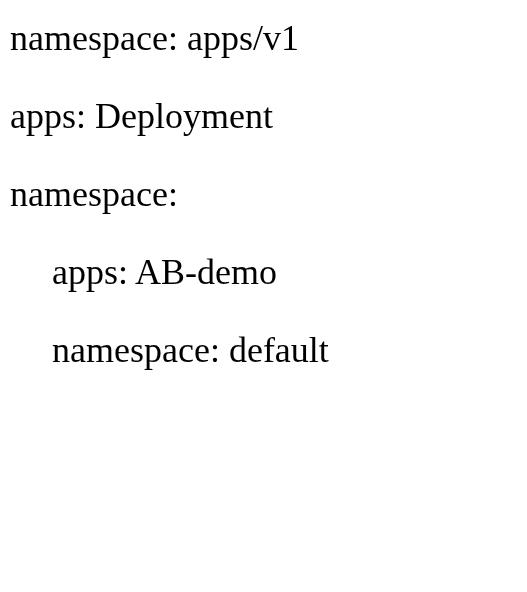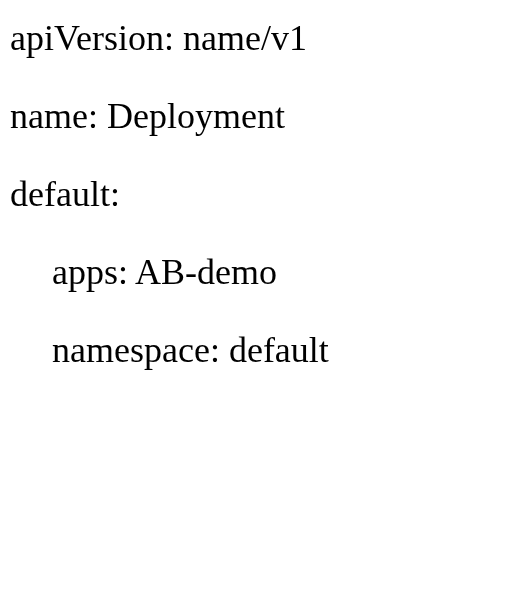--- a/index.html
+++ b/index.html
@@ -23,17 +23,17 @@
     .line:last-child {
       margin-bottom: 16px;
     }
     .indent {
       padding-left: 42px;
     }
   </style>
 </head>
 <body>
 
-<div class="line">apiVersion: name/v1</div>
-<div class="line">name: Deployment</div>
-<div class="line">default:</div>
+<div class="line">namespace: apps/v1</div>
+<div class="line">apps: Deployment</div>
+<div class="line">namespace:</div>
 <div class="line indent">apps: AB-demo</div>
 <div class="line indent">namespace: default</div>
 
 </body></html>

